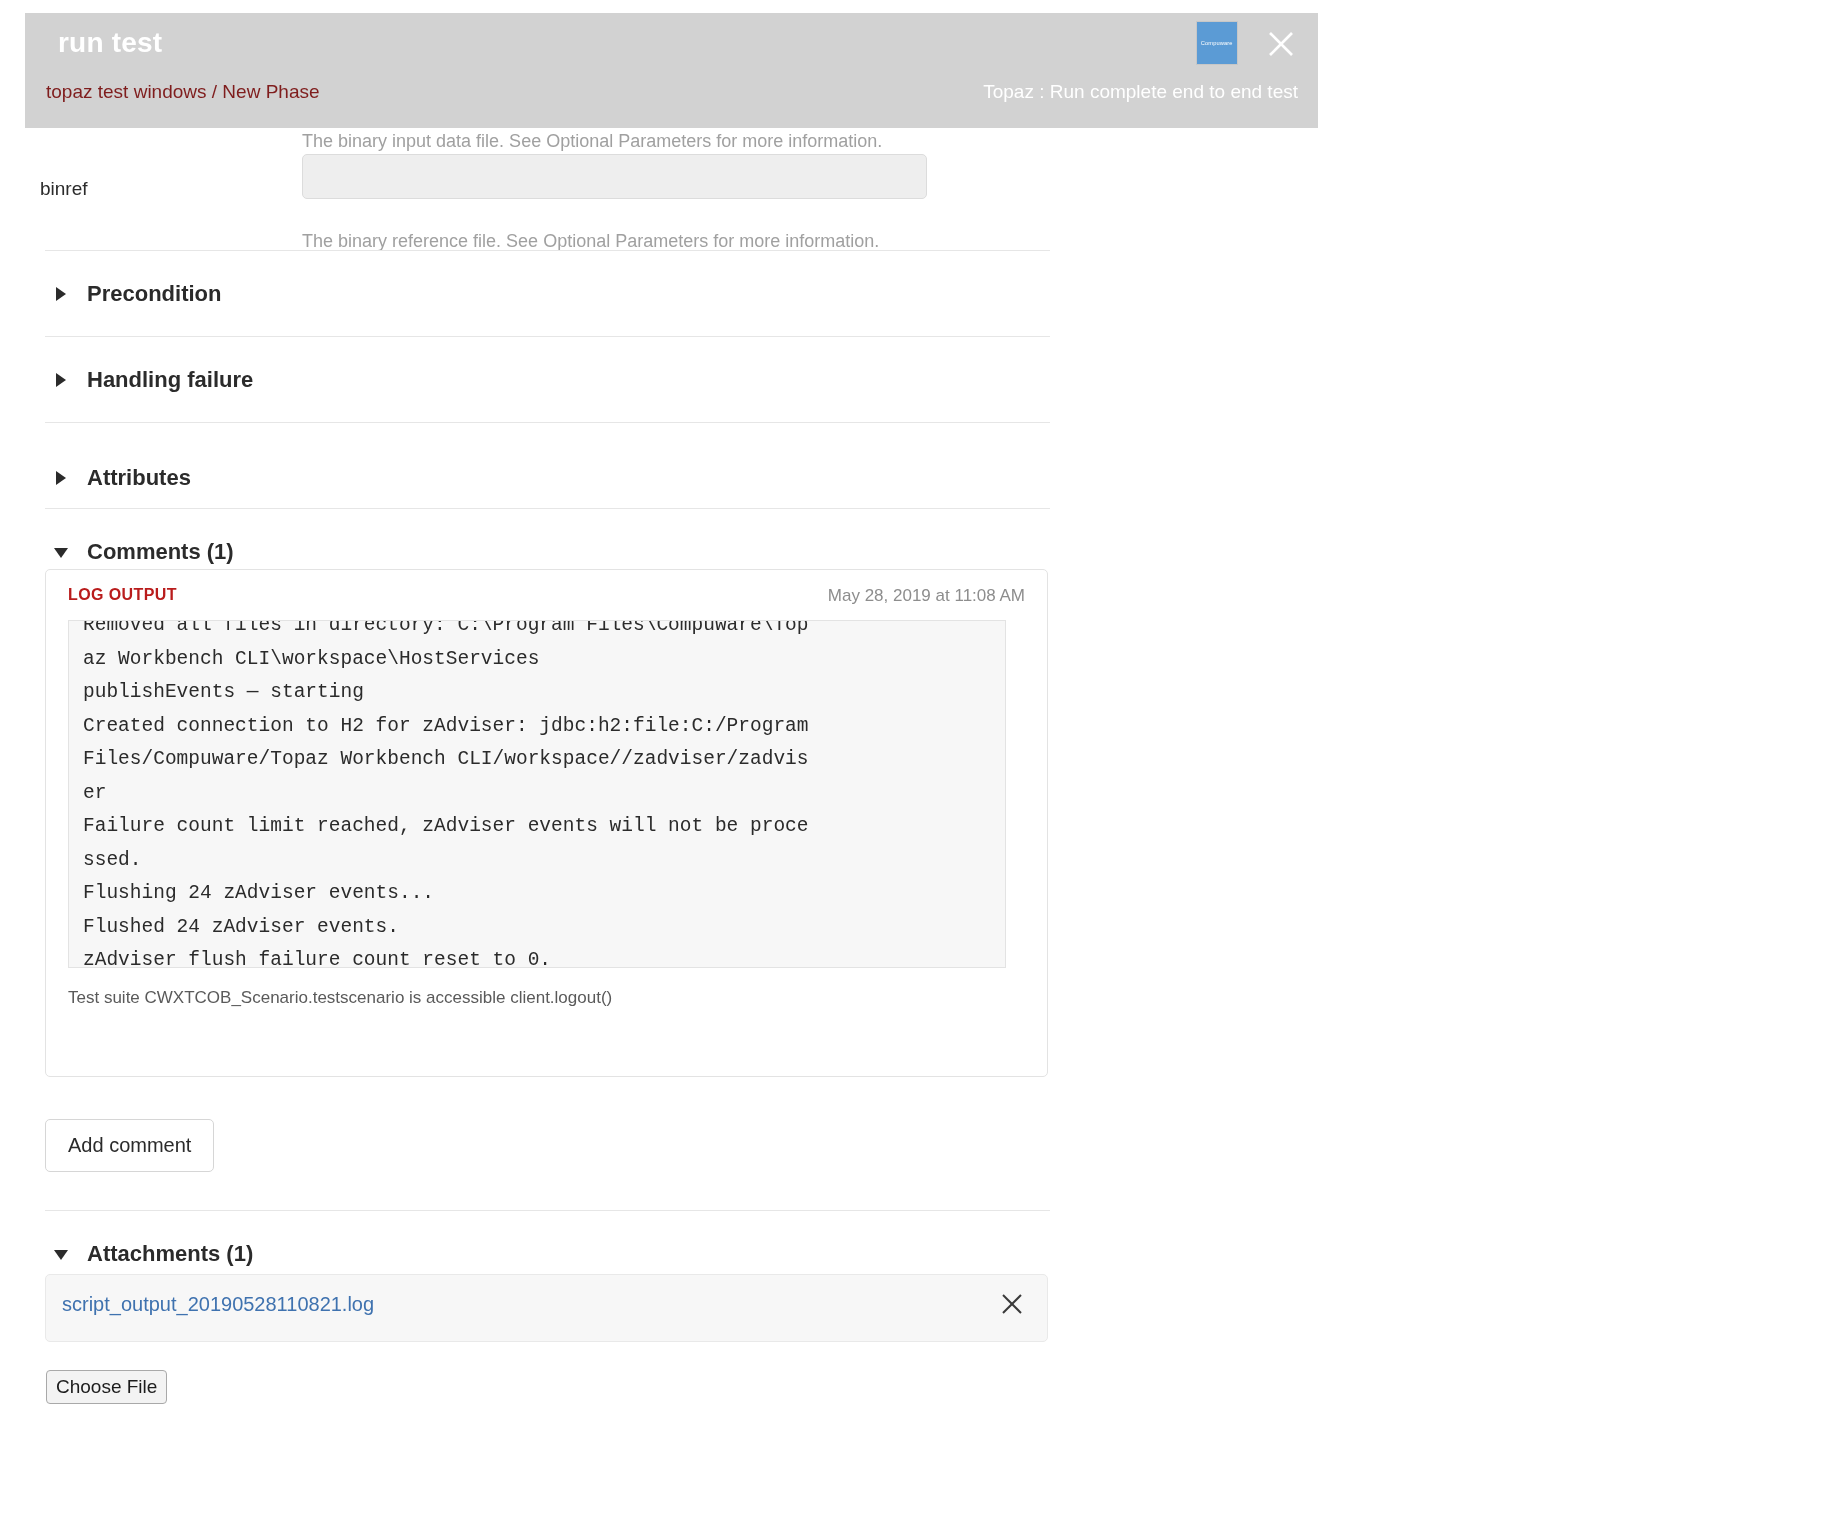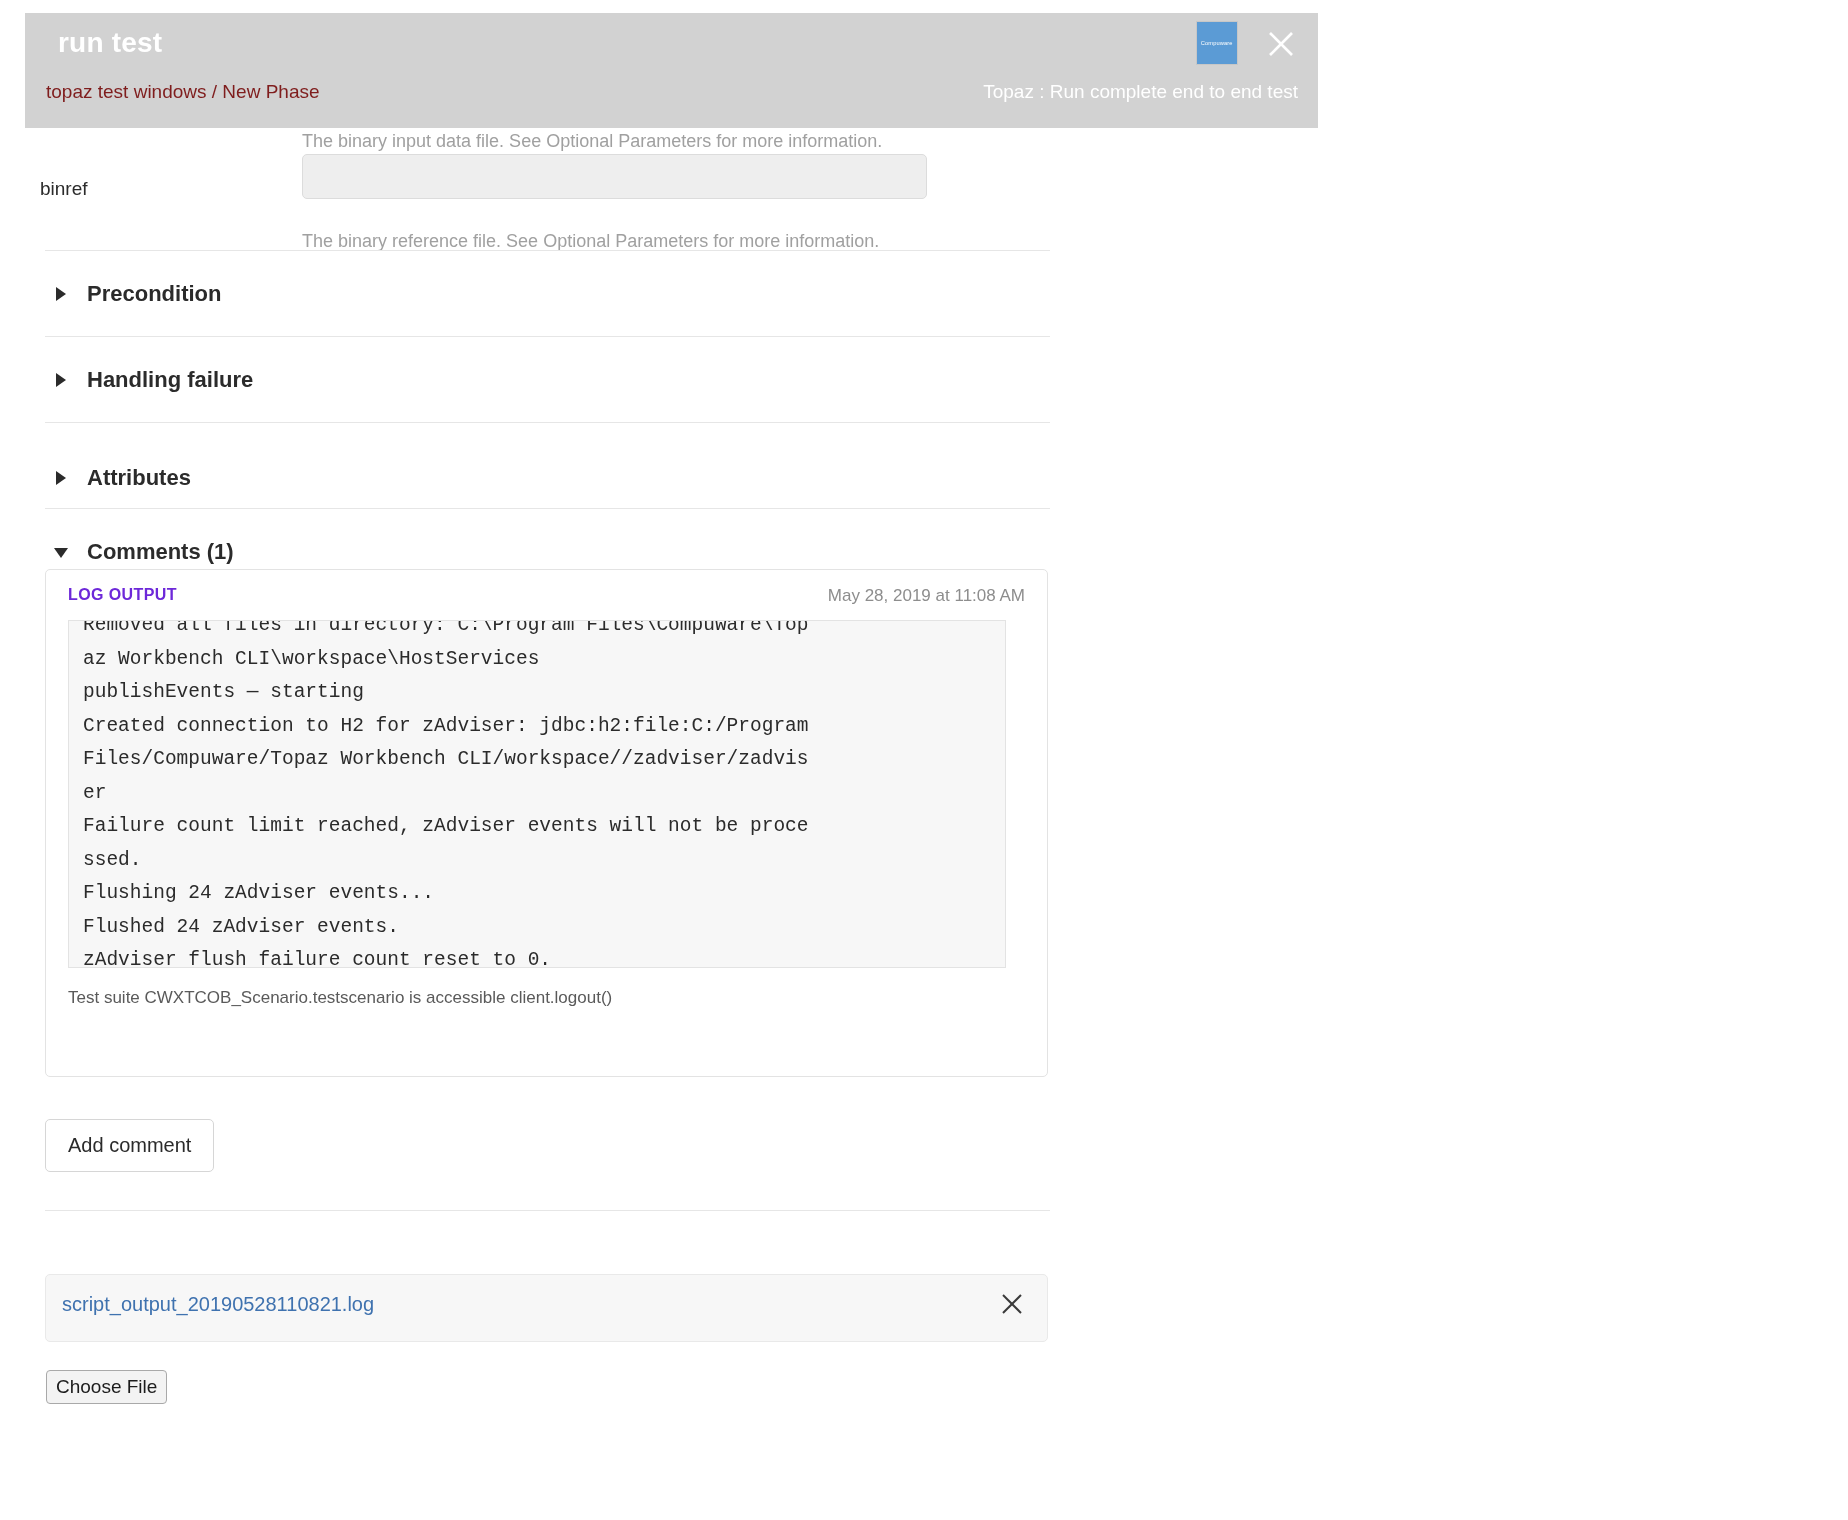--- a/index.html
+++ b/index.html
@@ -200,21 +200,21 @@
     right: 22px;
     top: 16px;
     height: 22px;
   }
   .comment-kind {
     position: absolute;
     left: 0;
     top: 0;
     font-size: 16px;
     font-weight: bold;
-    color: #6d28d9;
+    color: #b91c1c;
     letter-spacing: .4px;
   }
   .comment-date {
     position: absolute;
     right: 0;
     top: 0;
     font-size: 17px;
     color: #8d8d8d;
     white-space: nowrap;
   }
@@ -391,20 +391,24 @@
 TotalTestCLI return code: 0</div>
     </div>
 
     <div class="comment-foot">Test suite CWXTCOB_Scenario.testscenario is accessible client.logout()</div>
   </div>
 
   <button class="btn-add" style="top:1001px;">Add comment</button>
 
   <div class="divider" style="top:1092px;"></div>
 
+  <div class="accordion" style="top:1116px;">
+    <span class="tri down"></span>
+    <span class="accordion-label">Attachments (1)</span>
+  </div>
 
   <div class="attach-row" style="top:1156px;">
     <a class="attach-link" href="#">script_output_20190528110821.log</a>
     <div class="attach-remove">
       <svg width="26" height="26" viewBox="0 0 26 26" aria-hidden="true">
         <line x1="4" y1="4" x2="22" y2="22" stroke="#3a3a3a" stroke-width="2"></line>
         <line x1="22" y1="4" x2="4" y2="22" stroke="#3a3a3a" stroke-width="2"></line>
       </svg>
     </div>
   </div>

